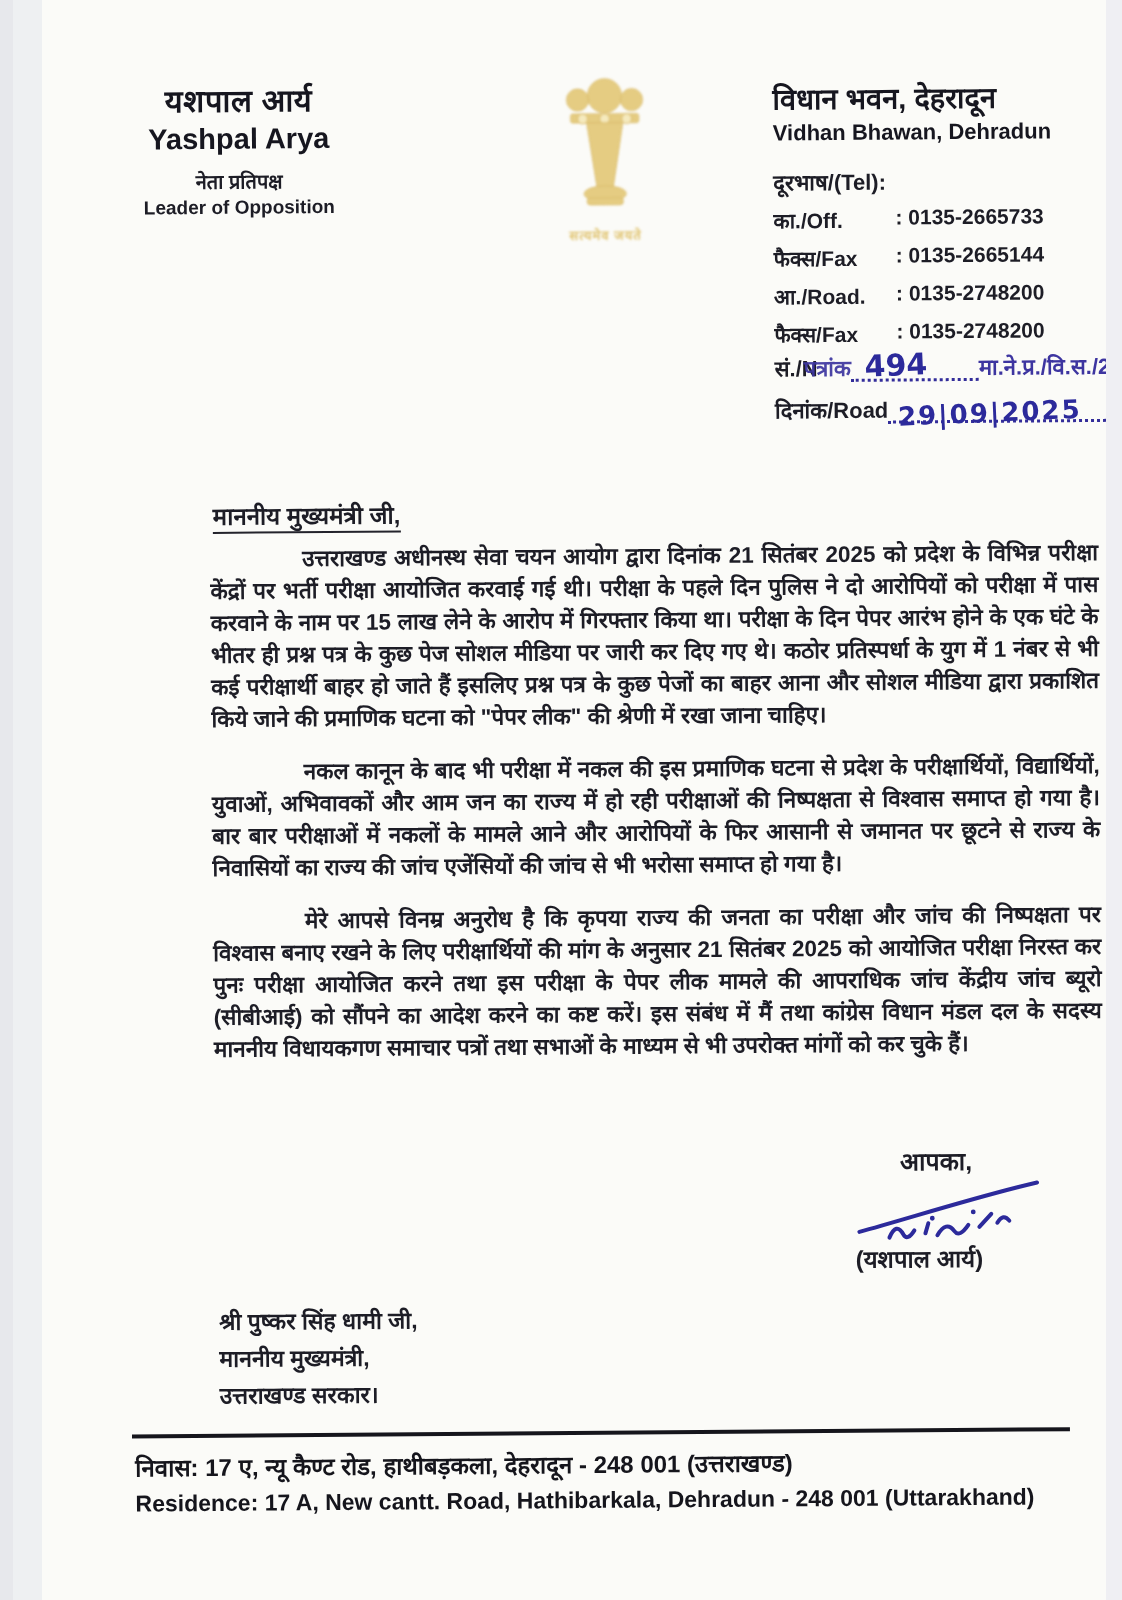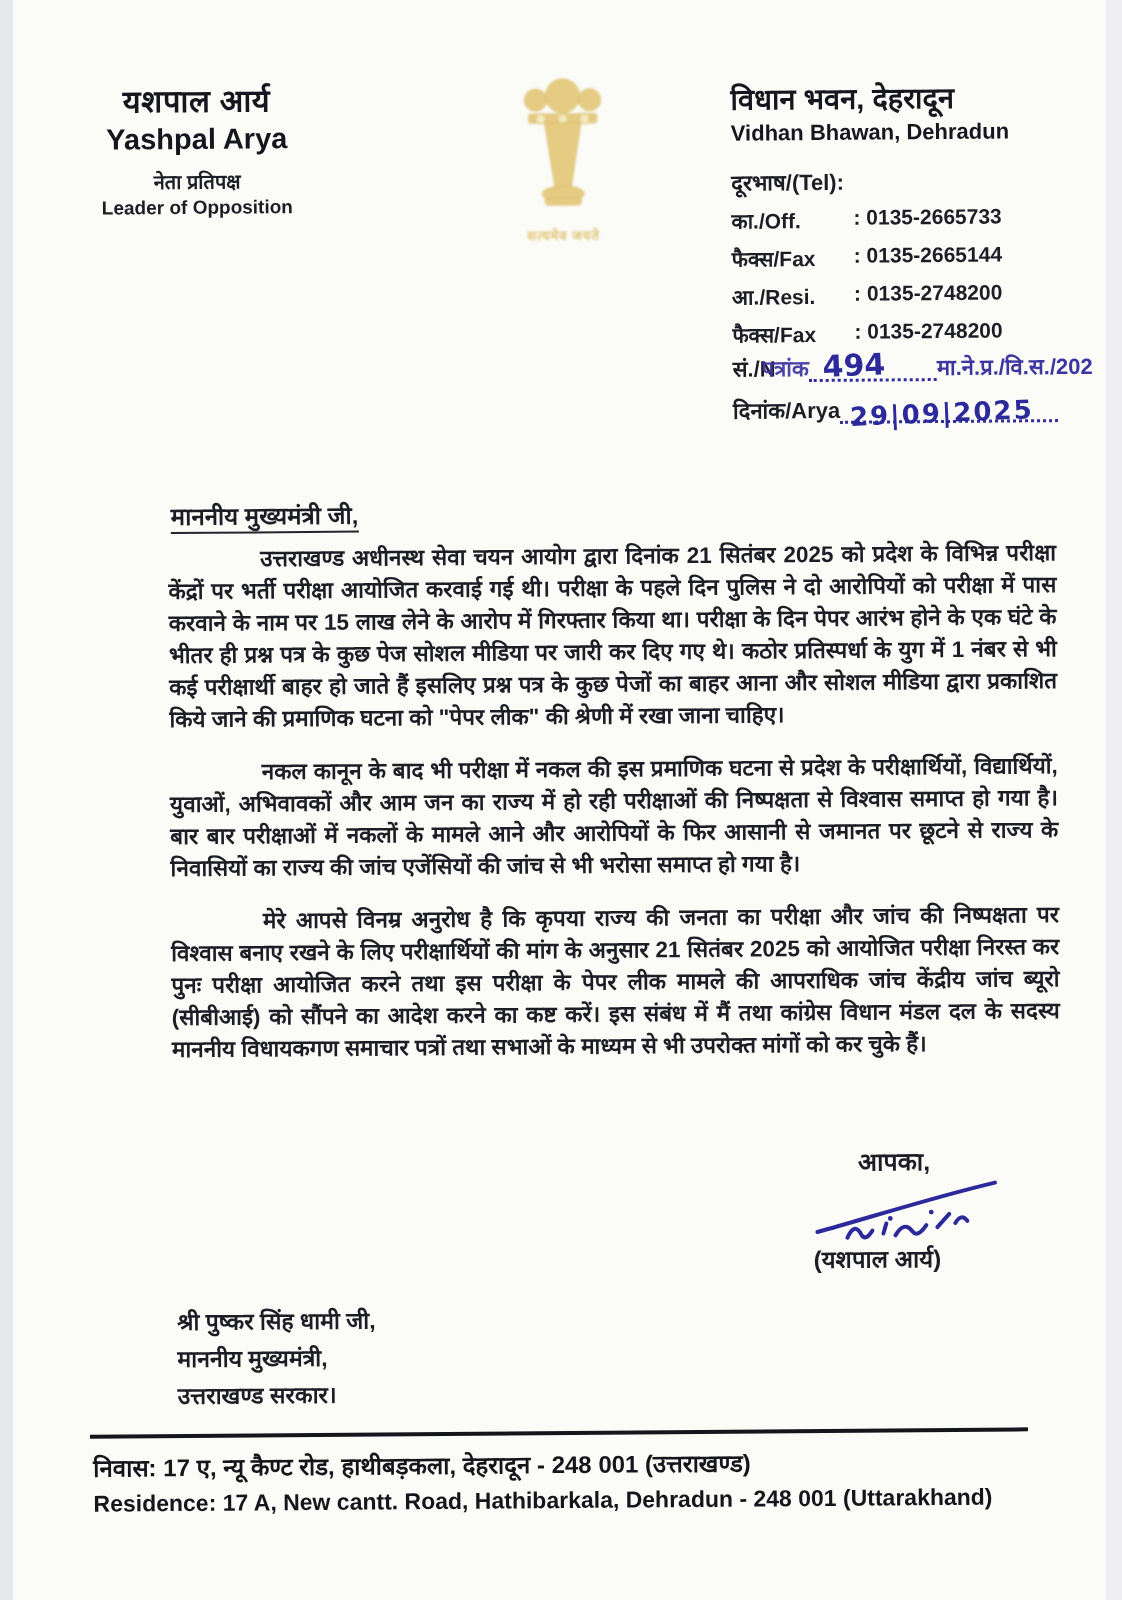--- a/index.html
+++ b/index.html
@@ -2,21 +2,21 @@
 <html lang="hi"><head>
 <meta charset="utf-8">
 <style>
   html,body{margin:0;padding:0;}
   body{
     width:1122px;height:1600px;position:relative;overflow:hidden;
     background:#eef0f2;
     font-family:"Liberation Sans","DejaVu Sans",sans-serif;
     color:#1d1d26;
   }
-  .page{position:absolute;inset:0;background:#fbfbf8;}
+  .page{position:absolute;inset:0;background:#fbfbf8;margin-left:42px;}
   .edge{position:absolute;top:0;height:1600px;background:#e7e8ec;}
   .edge.left{left:0;width:13px;}
   .edge.right{right:0;width:16px;background:#efeff3;}
   .tilt{position:absolute;inset:0;transform:rotate(-0.45deg);transform-origin:50% 50%;}
 
   .abs{position:absolute;}
 
   
   .sender{left:92px;top:76px;width:220px;text-align:center;}
   .sender .hi-name{font-size:31px;font-weight:700;letter-spacing:.5px;color:#16161f;}
@@ -108,40 +108,40 @@
 
       <div class="contact-row">
         <span class="c-label">का./Off.</span>
         <span class="c-val">: 0135-2665733</span>
       </div>
       <div class="contact-row">
         <span class="c-label">फैक्स/Fax</span>
         <span class="c-val">: 0135-2665144</span>
       </div>
       <div class="contact-row">
-        <span class="c-label">आ./Resi.</span>
+        <span class="c-label">आ./Road.</span>
         <span class="c-val">: 0135-2748200</span>
       </div>
       <div class="contact-row">
         <span class="c-label">फैक्स/Fax</span>
         <span class="c-val">: 0135-2748200</span>
       </div>
     </div>
 
     <div class="abs ref">
       <div class="ref-line">
         <span>सं./N</span>
           <span class="stamp overlap">पत्रांक</span>
           <span class="dotted num">
             <span class="hand num">494</span>
           </span>
           <span class="stamp">मा.ने.प्र./वि.स./202</span>
       </div>
       <div class="ref-line">
-        <span>दिनांक/Arya</span>
+        <span>दिनांक/Road</span>
           <span class="dotted date">
             <span class="hand date">29|09|2025</span>
           </span>
       </div>
     </div>
 
     <div class="abs salutation">
       <span>माननीय मुख्यमंत्री जी,</span>
     </div>
 

